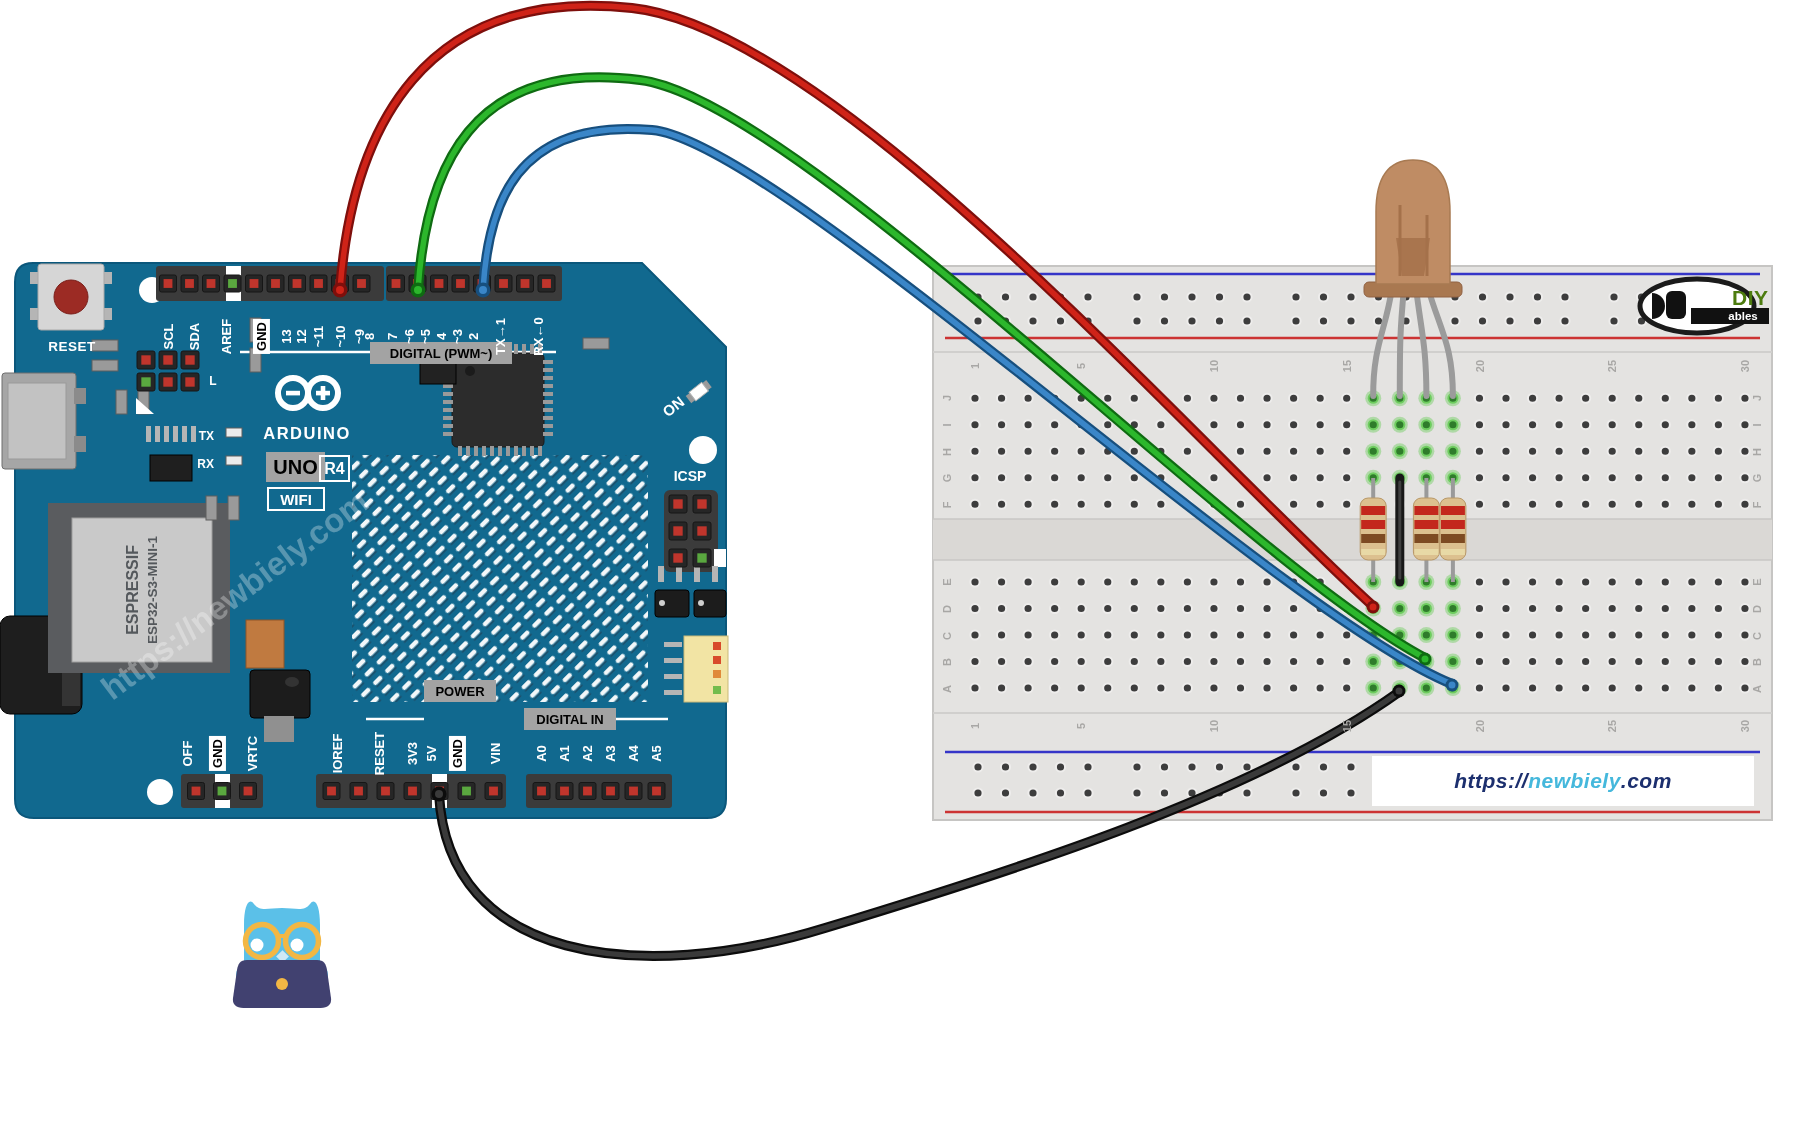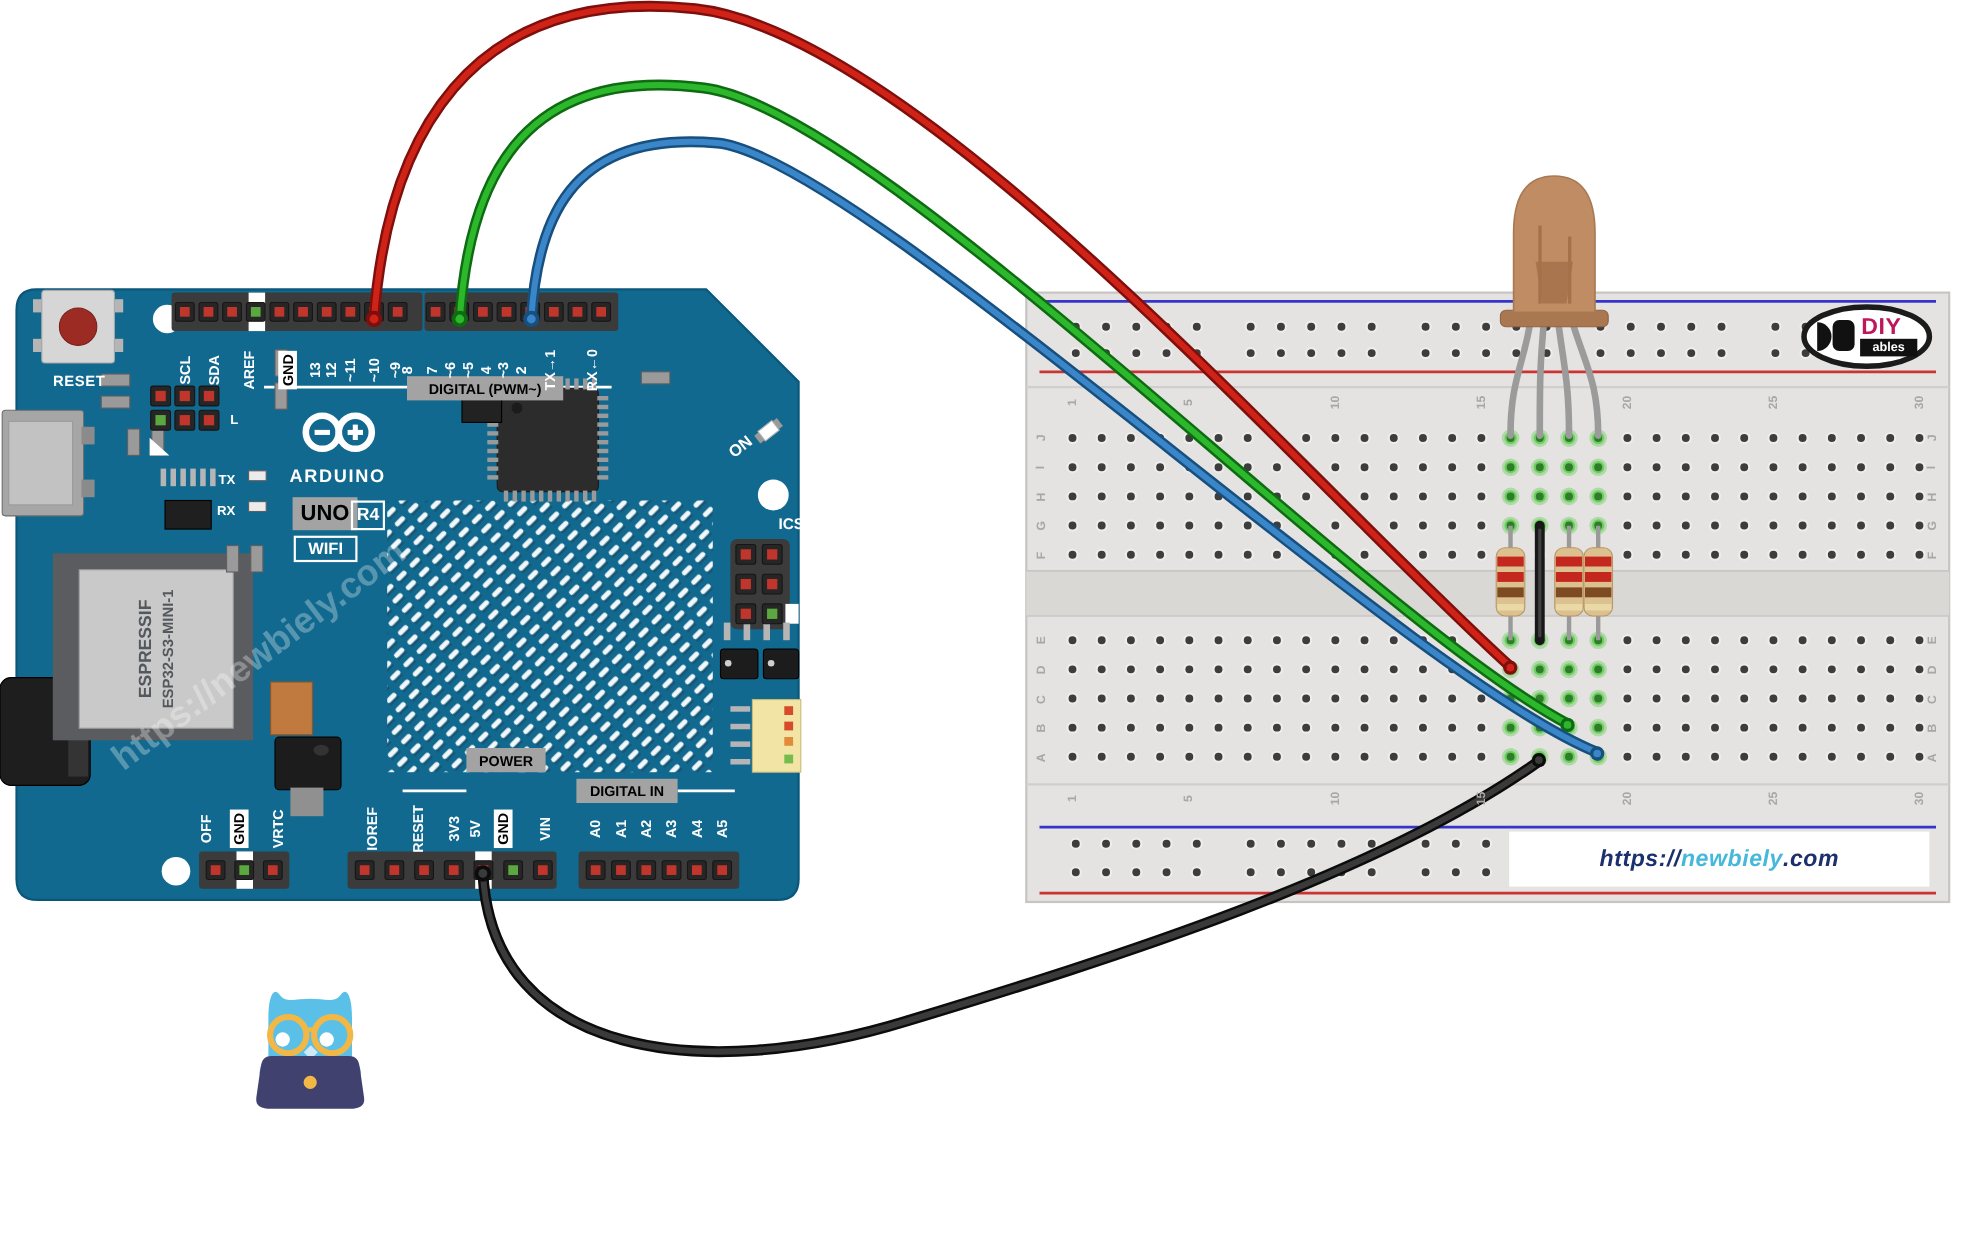--- a/index.html
+++ b/index.html
@@ -949,21 +949,21 @@
 <div class="ov" style="left:186px;top:429px;width:28px;height:13px;font-size:12px;justify-content:flex-end;">TX</div>
 <div class="ov" style="left:186px;top:457px;width:28px;height:13px;font-size:12px;justify-content:flex-end;">RX</div>
 <div class="ov" style="left:206px;top:374px;width:14px;height:14px;font-size:12px;">L</div>
 
 <div class="ov" style="left:252px;top:424px;width:110px;height:18px;font-size:16.5px;letter-spacing:1.5px;">ARDUINO</div>
 <div class="ov whitebox" style="left:266px;top:452px;width:59px;height:30px;font-size:20px;">UNO</div>
 <div class="ov" style="left:319px;top:455px;width:31px;height:27px;font-size:16px;border:2.5px solid #fff;box-sizing:border-box;">R4</div>
 <div class="ov" style="left:267px;top:487px;width:58px;height:24px;font-size:15px;border:2.5px solid #fff;box-sizing:border-box;">WIFI</div>
 
 <div class="ov" style="left:655px;top:398px;width:36px;height:16px;font-size:15px;transform:rotate(-38deg);">ON</div>
-<div class="ov" style="left:700px;top:468px;width:48px;height:16px;font-size:14px;">ICSP</div>
+<div class="ov" style="left:666px;top:468px;width:48px;height:16px;font-size:14px;">ICSP</div>
 
 <div class="ov" style="left:67px;top:515px;width:150px;height:150px;">
   <div class="esp-rot">
     <div class="l1">ESPRESSIF</div>
     <div class="l2">ESP32-S3-MINI-1</div>
   </div>
 </div>
 
 <div class="ov whitebox" style="left:424px;top:680px;width:72px;height:22px;font-size:13px;">POWER</div>
 <div class="ov whitebox" style="left:524px;top:708px;width:92px;height:22px;font-size:13px;">DIGITAL IN</div>
@@ -1137,22 +1137,22 @@
 <div class="bbnum" style="left:1470px;top:716px;">
       <span>20</span>
     </div>
 <div class="bbnum" style="left:1602px;top:716px;">
       <span>25</span>
     </div>
 <div class="bbnum" style="left:1735px;top:716px;">
       <span>30</span>
     </div>
 
-<div class="ov" style="left:1692px;top:287px;width:52px;height:22px;font-size:21px;color:#be185d;justify-content:flex-start;letter-spacing:.5px;">DIY</div>
-<div class="ov" style="left:1691px;top:308px;width:52px;height:16px;font-size:11.5px;background:#111;color:#fff;">ables</div>
+<div class="ov" style="left:1732px;top:287px;width:52px;height:22px;font-size:21px;color:#4d7c0f;justify-content:flex-start;letter-spacing:.5px;">DIY</div>
+<div class="ov" style="left:1691px;top:308px;width:52px;height:16px;font-size:11.5px;background:#111;color:#fff;padding-left:26px;">ables</div>
 
 <div class="ov urltext" style="left:1372px;top:756px;width:382px;height:50px;background:#fff;">
   <span class="url-navy">https://</span>
       <span class="url-cyan">newbiely</span>
       <span class="url-navy">.com</span>
 </div>
 
 
 </div>
 

